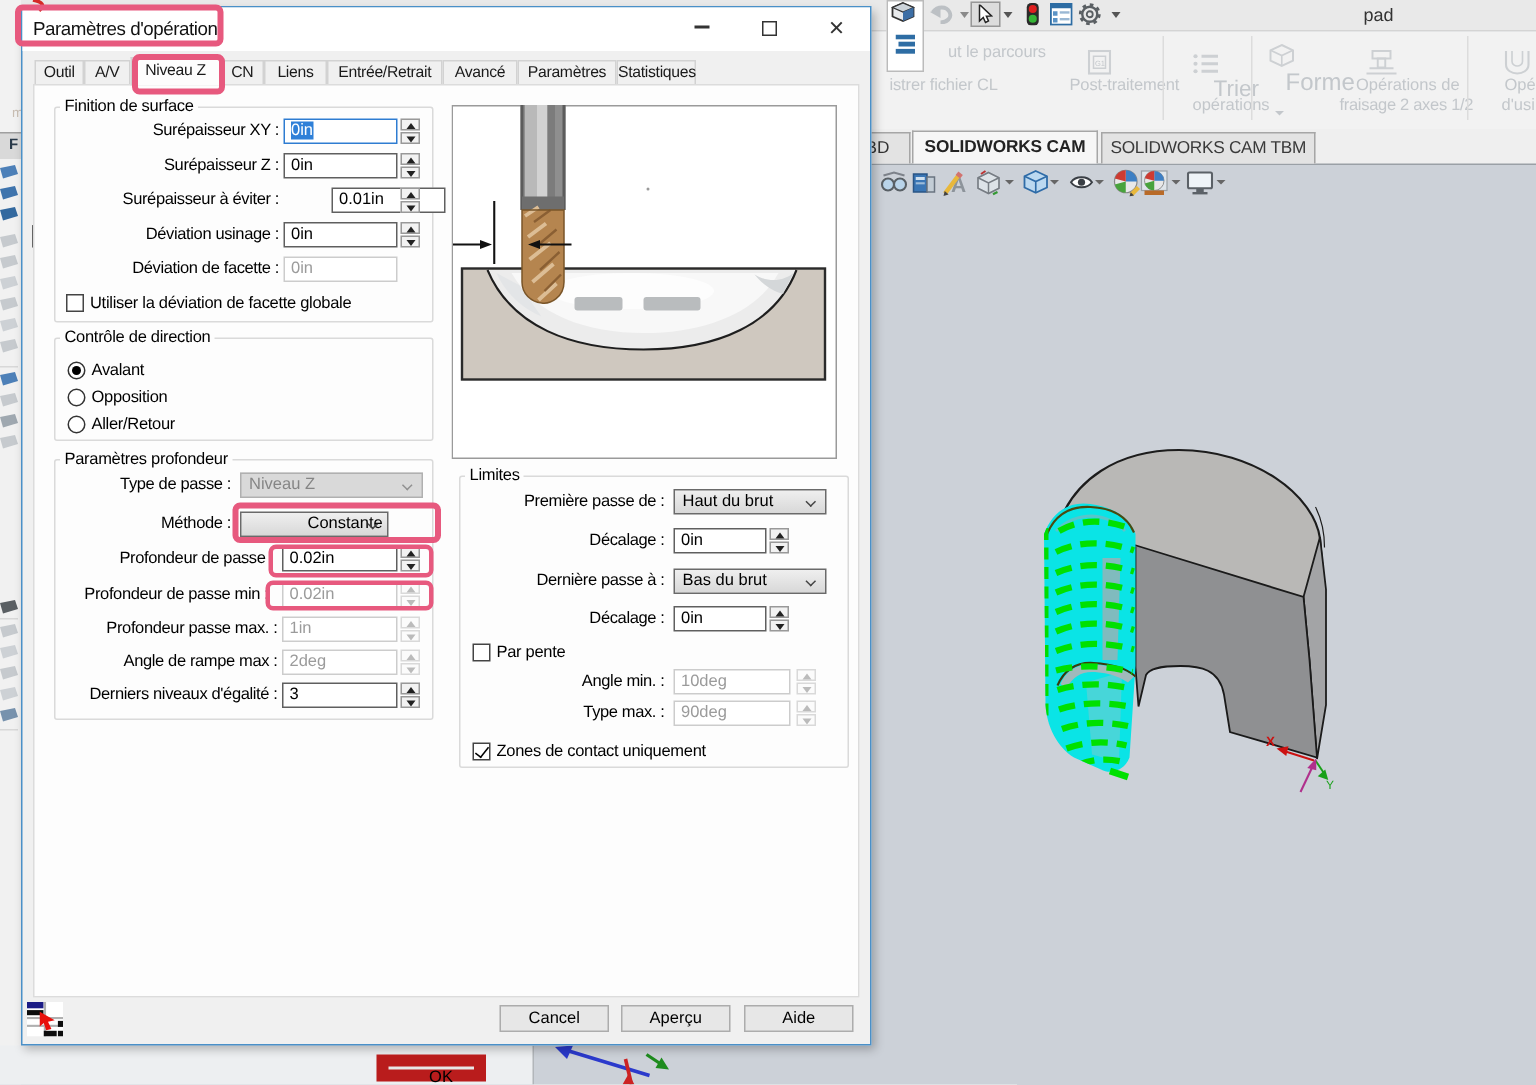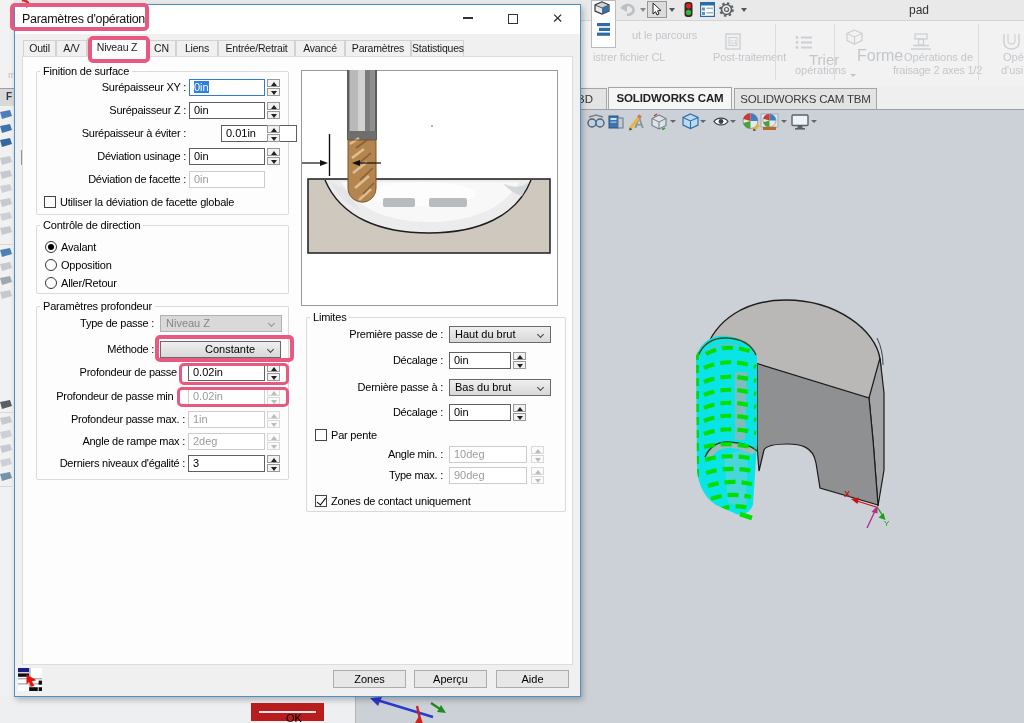--- a/index.html
+++ b/index.html
@@ -385,21 +385,21 @@
     <div class="radio" style="left:30px;top:254px;"></div>
     <div class="lbl" style="left:46px;top:251px;">Opposition</div>
     <div class="radio" style="left:30px;top:272px;"></div>
     <div class="lbl" style="left:46px;top:269px;">Aller/Retour</div>
 
     <div class="grp" style="left:21px;top:301px;width:253px;height:174px;"></div>
     <div class="gt" style="left:25px;top:295px;">Paramètres profondeur</div>
     <div class="rl" style="left:25px;top:309px;width:114px;">Type de passe :</div>
     <div class="cmb dis" style="left:145px;top:310px;width:122px;">Niveau Z<div class="ch"></div></div>
     <div class="rl" style="left:25px;top:335px;width:114px;">Méthode :</div>
-    <div class="cmb" style="left:145px;top:336px;width:121px;padding-left:44px;">Constante<div class="ch"></div></div>
+    <div class="cmb" style="left:145px;top:336px;width:99px;padding-left:44px;">Constante<div class="ch"></div></div>
     <div class="rl" style="left:25px;top:358px;width:137px;">Profondeur de passe</div>
     <div class="inp" style="left:173px;top:359px;width:77px;">0.02in</div>
     <div class="spin" style="left:252px;top:359px;">
         <div class="sb u"></div>
         <div class="sb d"></div>
       </div>
     <div class="rl" style="left:25px;top:382px;width:139px;">Profondeur de passe min :</div>
     <div class="inp dis" style="left:173px;top:383px;width:77px;">0.02in</div>
     <div class="spin dis" style="left:252px;top:383px;">
         <div class="sb u"></div>
@@ -490,21 +490,21 @@
       <polygon points="27,93 19,90 19,96" fill="#111"></polygon>
       <line x1="28.5" y1="64" x2="28.5" y2="106" stroke="#111" stroke-width="1.4"></line>
       <polygon points="51,93 59,90 59,96" fill="#111"></polygon>
       <line x1="57" y1="93" x2="80" y2="93" stroke="#111" stroke-width="1.2"></line>
       <circle cx="131" cy="56" r="1" fill="#9a9a9a"></circle>
     </svg>
 
   </div>
 
   <div class="btn" style="left:236px;top:698px;border:8px solid #b91c1c;line-height:14px;padding-left:13px;">OK</div>
-  <div class="btn" style="left:318px;top:665px;">Zones</div>
+  <div class="btn" style="left:318px;top:665px;">Cancel</div>
   <div class="btn" style="left:399px;top:665px;">Aperçu</div>
   <div class="btn" style="left:481px;top:665px;">Aide</div>
 
   <svg class="abs" style="left:3px;top:663px;" width="25" height="23" viewBox="0 0 25 23">
     <rect x="0" y="0" width="24" height="23" fill="#fff"></rect>
     <rect x="0" y="0" width="11" height="4.2" fill="#1c1c86"></rect>
     <rect x="0" y="5.4" width="11" height="3.4" fill="#0d0d0d"></rect>
     <rect x="0" y="10" width="24" height="1.4" fill="#b0b0b0"></rect>
     <rect x="0" y="15.2" width="24" height="1.4" fill="#b0b0b0"></rect>
     <rect x="11.2" y="0" width="1.5" height="23" fill="#b0b0b0"></rect>

